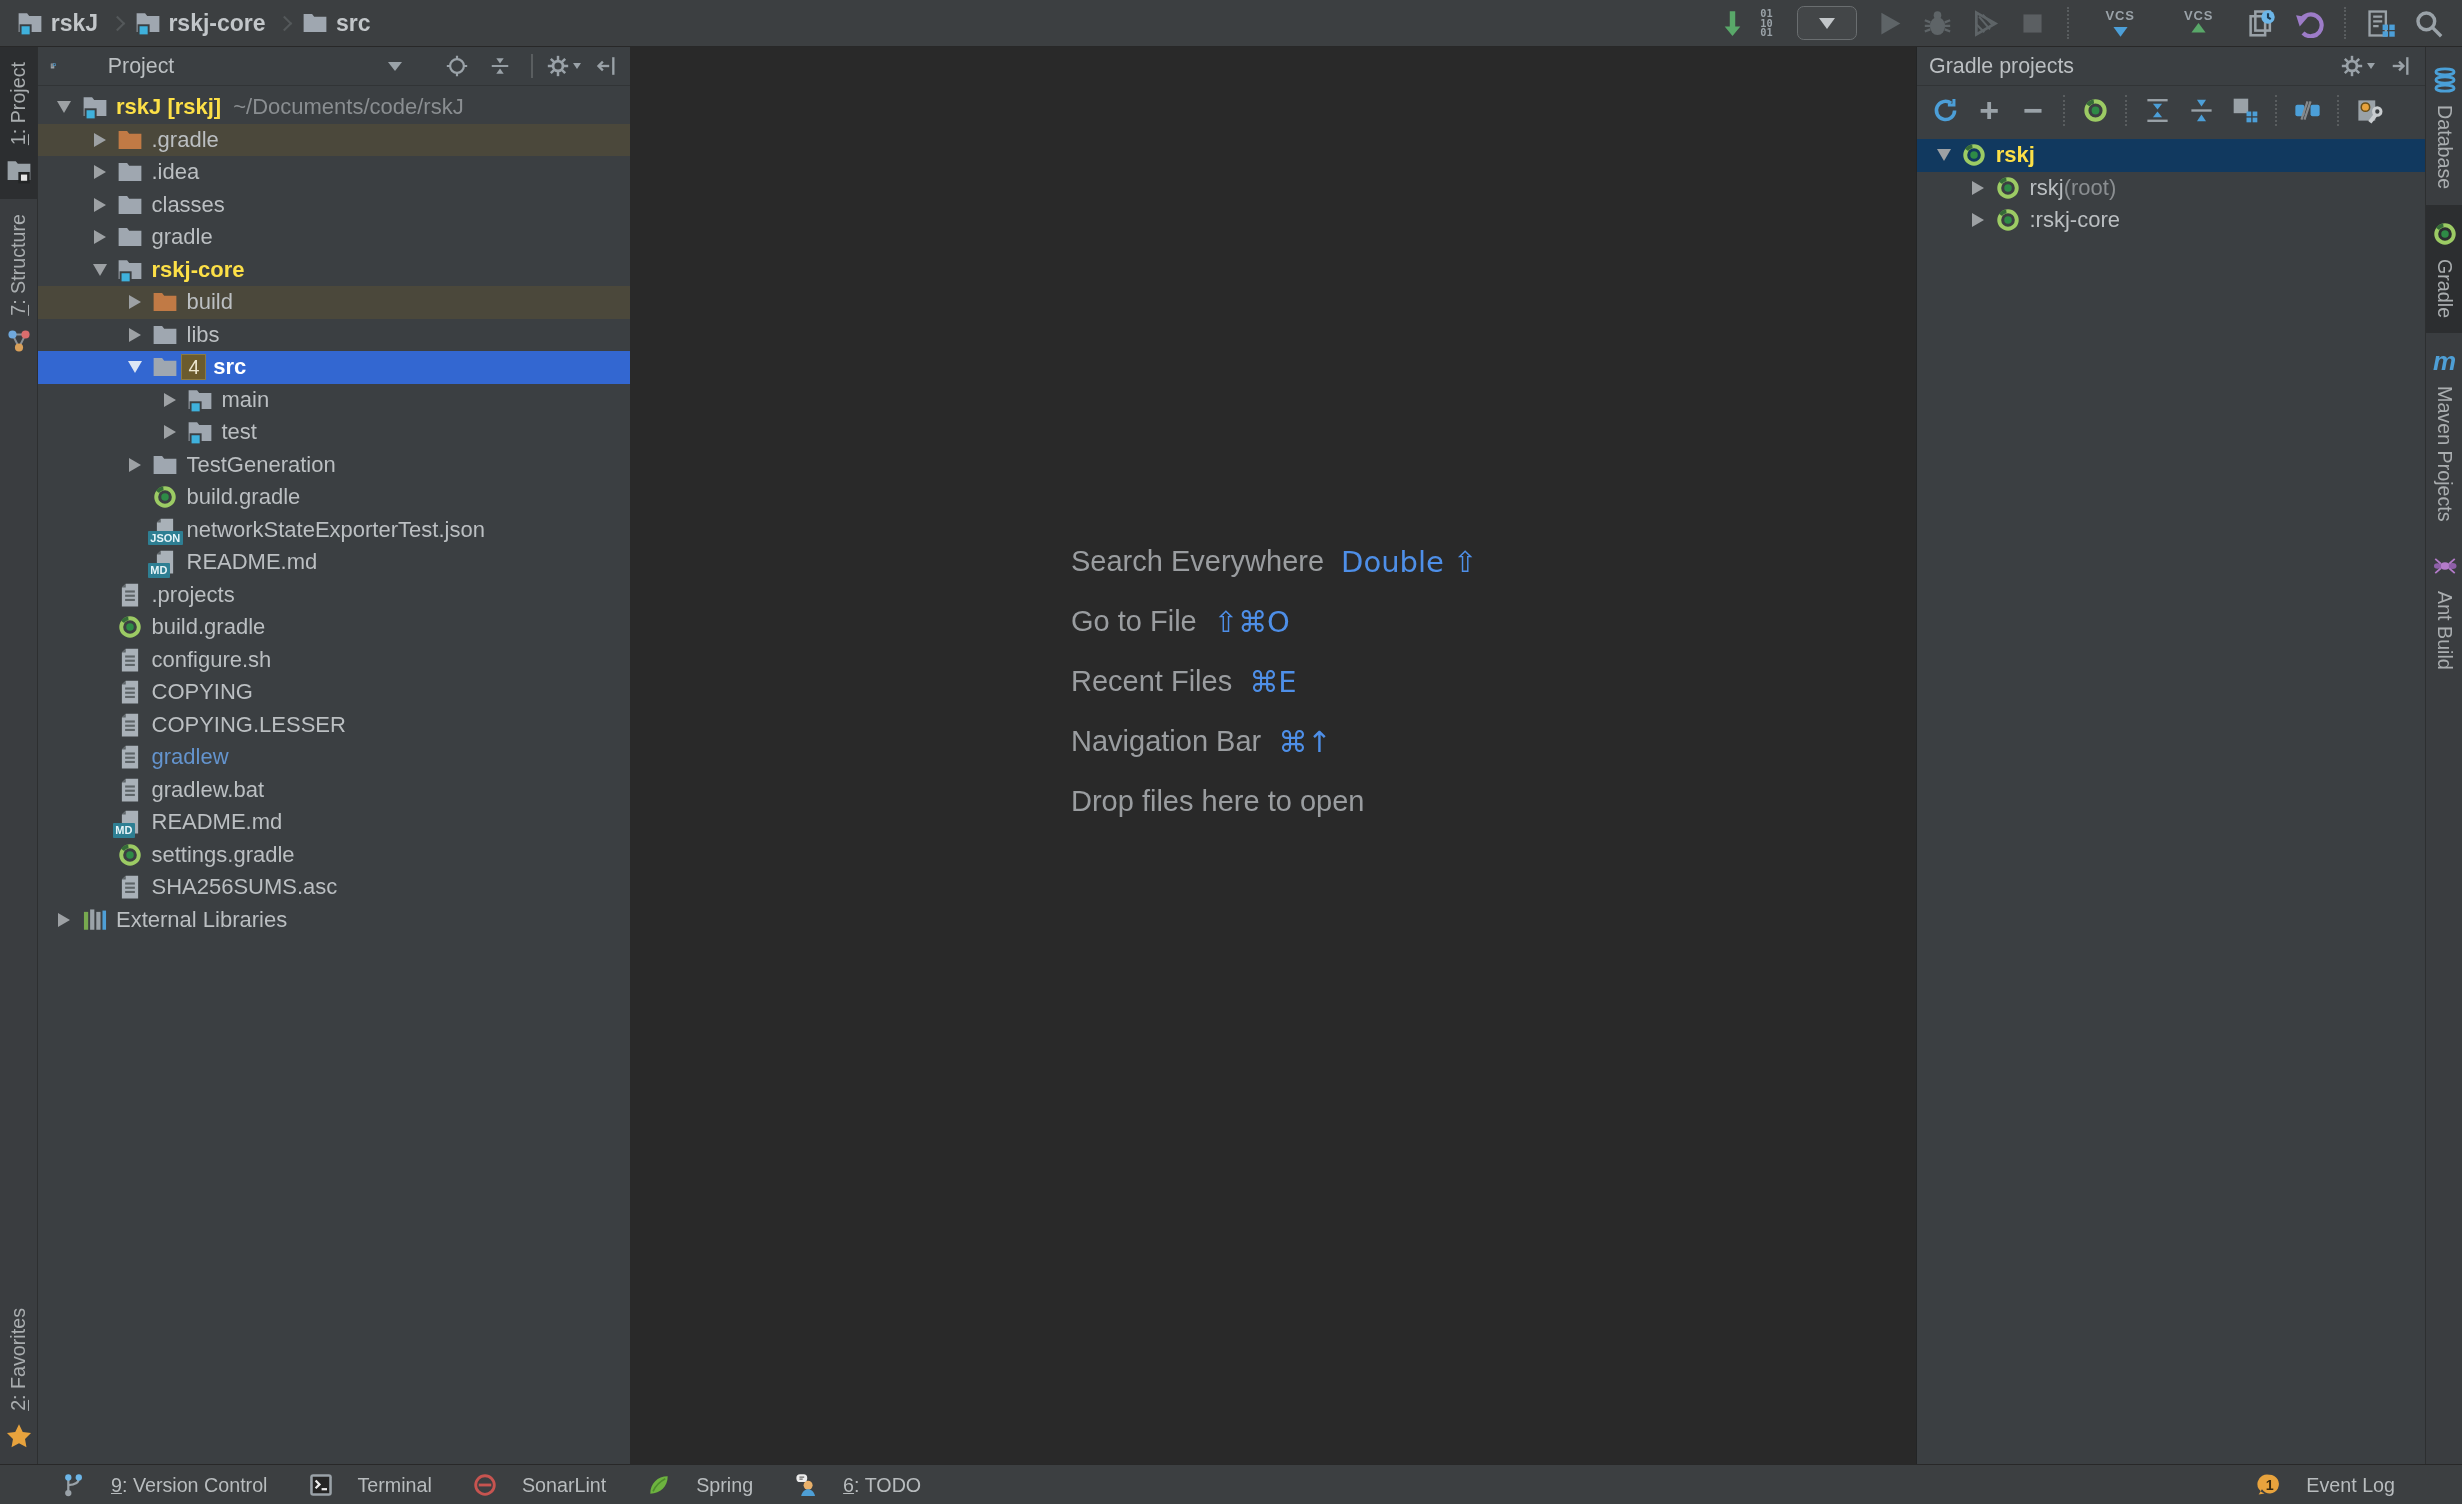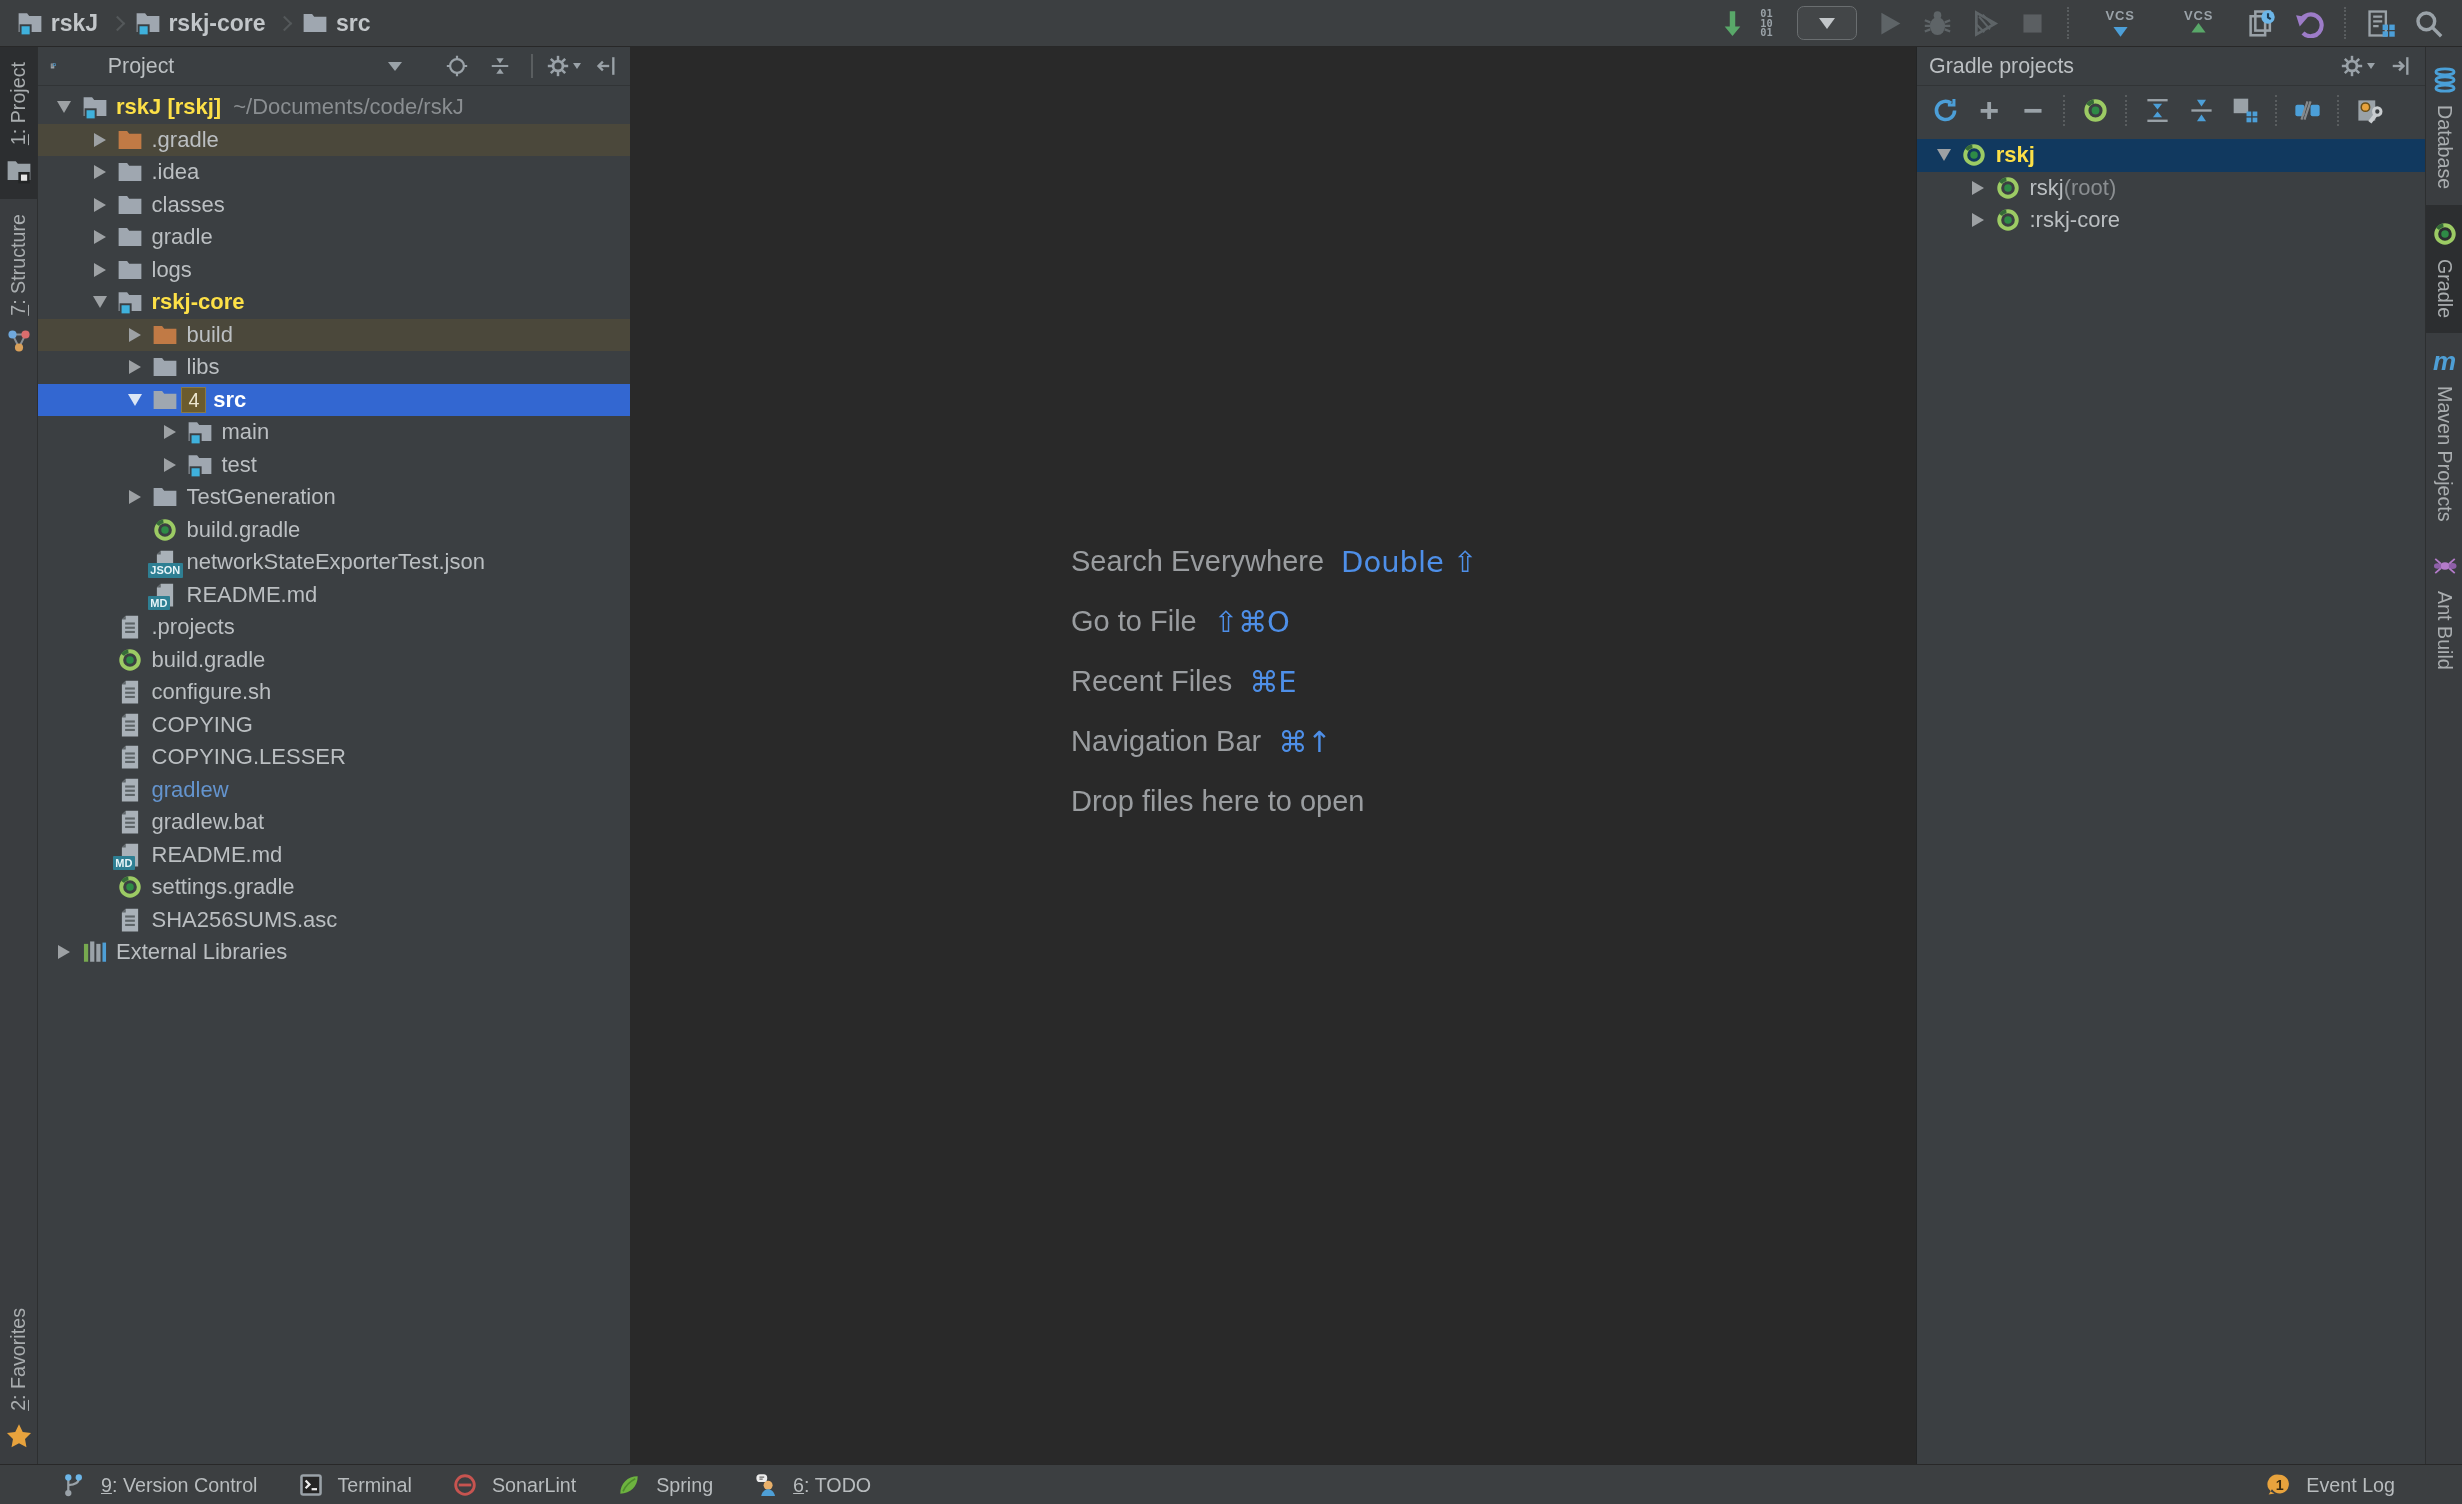--- a/index.html
+++ b/index.html
@@ -128,21 +128,21 @@
   .grow.selected { background: #11395F; }
   .gchev { width: 34px; height: 32.5px; flex: none; display: flex; align-items: center; justify-content: center; }
 
   
   #status-bar {
     position: absolute; left: 0; top: 1464px; width: 2462px; height: 41px;
     background: #3C3F41; border-top: 0.9px solid #282828;
     display: flex; align-items: center; padding: 0 67px 0 62px; gap: 41px;
     font-size: 19.7px; color: #B8BCBE;
   }
-  .sb-item { display: flex; align-items: center; gap: 15px; cursor: default; }
+  .sb-item { display: flex; align-items: center; gap: 25px; cursor: default; }
   .sb-icon { width: 24px; height: 24px; display: flex; flex: none; }
   .sb-icon svg { width: 100%; height: 100%; }
   .sb-right { margin-left: auto; display: flex; align-items: center; gap: 41px; }
   u { text-decoration: underline; }
 </style>
 </head>
 <body>
 
 <div id="top-bar">
   <div id="crumbs">
@@ -434,31 +434,20 @@
       <div class="trow" style="padding-left:44px">
         <span class="chev col">
           <i></i>
         </span>
         <span class="ticon">
           <svg viewBox="0 0 16 16">
             <path fill="#9FA7B0" d="M1 2.4h5.2l1.3 1.7H15v9.5H1z"></path>
           </svg>
         </span>
         <span class="tlabel">gradle</span>
-      </div>
-      <div class="trow" style="padding-left:44px">
-        <span class="chev col">
-          <i></i>
-        </span>
-        <span class="ticon">
-          <svg viewBox="0 0 16 16">
-            <path fill="#9FA7B0" d="M1 2.4h5.2l1.3 1.7H15v9.5H1z"></path>
-          </svg>
-        </span>
-        <span class="tlabel">logs</span>
       </div>
       <div class="trow" style="padding-left:44px">
         <span class="chev exp">
           <i></i>
         </span>
         <span class="ticon">
           <svg viewBox="0 0 16 16">
             <path fill="#9FA7B0" d="M1 2h5.2l1.3 1.7H15v9.8H1z"></path>
             <rect x="2.2" y="9.4" width="6.2" height="6.2" fill="#3FB1DC" stroke="#3B3F42" stroke-width="1.2"></rect>
           </svg>

